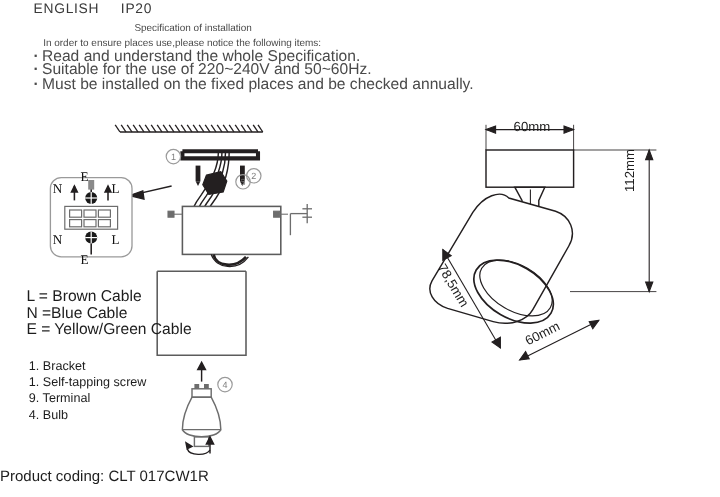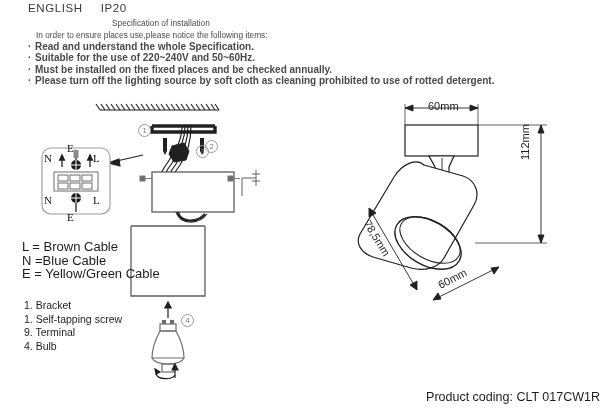--- a/index.html
+++ b/index.html
@@ -31,24 +31,23 @@
     font-size: 8.3px;
     color: #4a4a4a;
   }
   #spec-intro {
     left: 36px; top: 30px;
     font-size: 8.3px;
     color: #4a4a4a;
   }
   #bullets {
     left: 28px; top: 41px;
-    font-size: 10px;
+    font-size: 13px;
     color: #4a4a4a;
     line-height: 11.4px;
-    font-weight: bold;
   }
   #bullets div::before {
     content: "\00B7";
     display: inline-block;
     width: 7px;
     font-weight: bold;
   }
 
   
   #cable-legend {
@@ -60,21 +59,21 @@
   #parts-list {
     left: 24px; top: 299px;
     font-size: 10.5px;
     line-height: 13.6px;
     color: #1d1d1d;
   }
 
   
   #footer {
     left: 0; right: 0; top: 390px;
-    text-align: right;
+    text-align: left;
     font-size: 12.5px;
     color: #1d1d1d;
   }
 
   
   .dim {
     font-size: 11px;
     color: #1d1d1d;
     white-space: nowrap;
   }
@@ -120,21 +119,20 @@
   <span>ENGLISH</span><span class="ip">IP20</span>
 </div>
 
 <div class="abs" id="spec-title">Specification of installation</div>
 <div class="abs" id="spec-intro">In order to ensure places use,please notice the following items:</div>
 
 <div class="abs" id="bullets">
   <div>Read and understand the whole Specification.</div>
   <div>Suitable for the use of 220~240V and 50~60Hz.</div>
   <div>Must be installed on the fixed places and be checked annually.</div>
-  <div>Please turn off the lighting source by soft cloth as cleaning prohibited to use of rotted detergent.</div>
 </div>
 
 <svg class="abs" id="assembly-svg" style="left:0; top:0;" width="340" height="390" viewBox="0 0 340 390">
 
   <g stroke="#231f20" stroke-width="1.1">
     <line x1="100" y1="110" x2="219" y2="110"></line>
     <line x1="100" y1="110" x2="96" y2="104"></line>
     <line x1="105" y1="110" x2="101" y2="104"></line>
     <line x1="110" y1="110" x2="106" y2="104"></line>
     <line x1="115" y1="110" x2="111" y2="104"></line>

